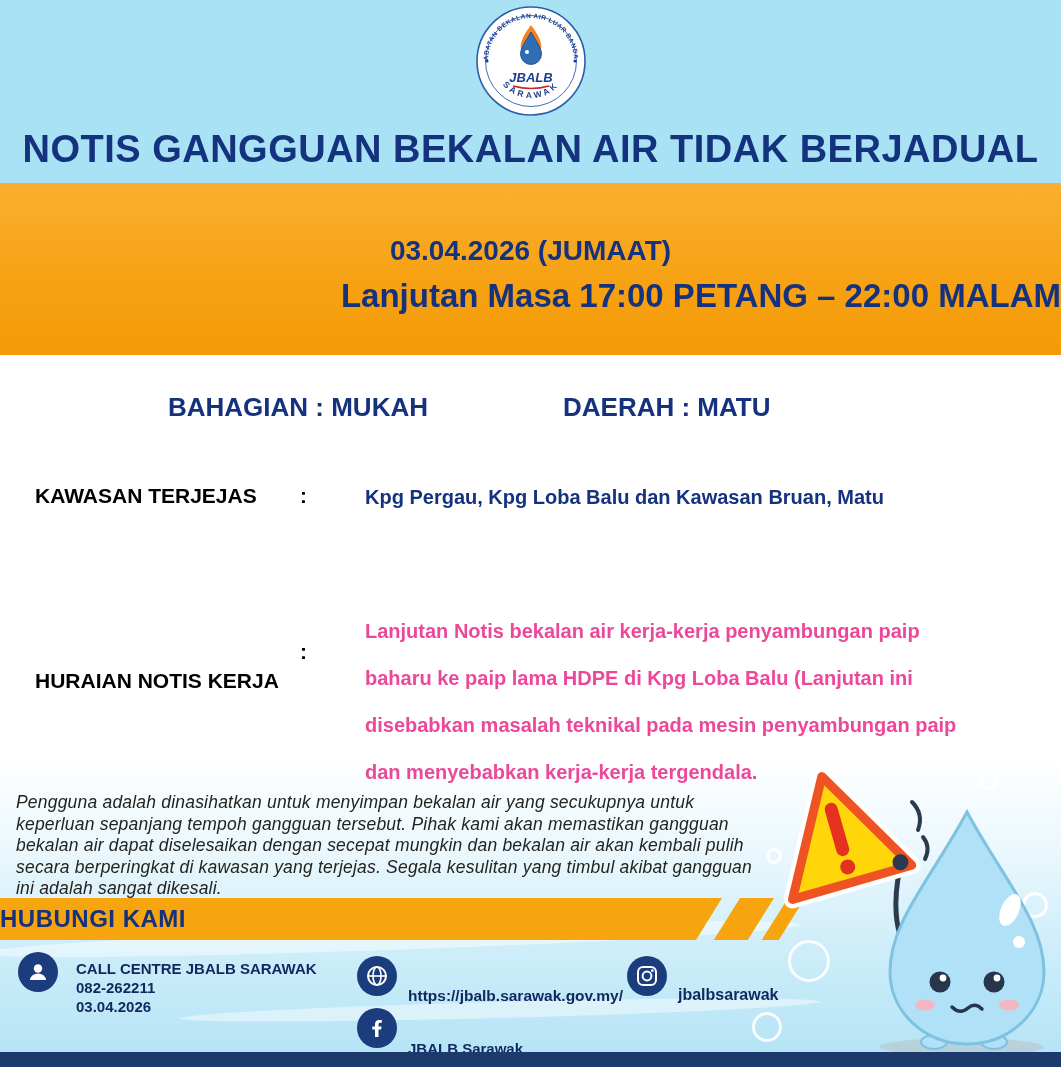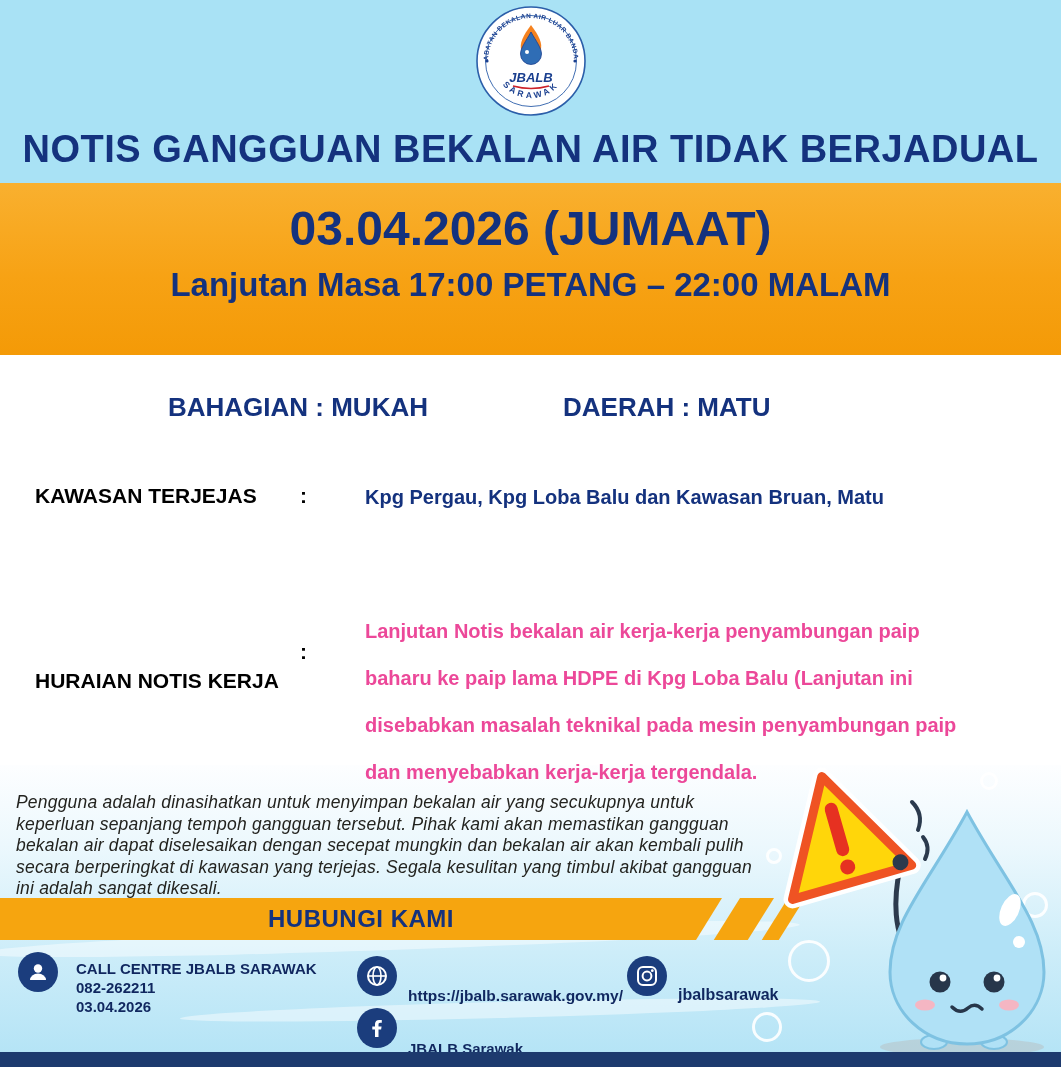--- a/index.html
+++ b/index.html
@@ -10,22 +10,22 @@
   
   .header { position:absolute; top:0; left:0; width:100%; height:183px; background:#a9e2f5; }
   .logo { position:absolute; top:5px; left:50%; transform:translateX(-50%); }
   .title { position:absolute; top:128px; left:0; width:100%; text-align:center;
            font-size:38px; font-weight:bold; color:#14327e; letter-spacing:.5px; z-index:2; }
 
   
   .banner { position:absolute; top:183px; left:0; width:100%; height:172px;
             background:linear-gradient(180deg,#f9b02f 0%,#f7a214 55%,#f49a07 100%);
             color:#14327e; text-align:center; }
-  .banner .date { padding-top:18px; font-size:48px; font-weight:bold; }
-  .banner .time { margin-top:10px; font-size:33px; font-weight:bold; }
+  .banner .date { padding-top:52px; font-size:28px; font-weight:bold; }
+  .banner .time { margin-top:10px; font-size:33px; font-weight:bold;text-align:right; }
 
   
   .region { position:absolute; color:#14327e; font-size:26px; font-weight:bold; top:392px; }
   .bahagian { left:168px; }
   .daerah { left:563px; }
 
   
   .lbl { position:absolute; color:#000000; font-weight:bold; font-size:21px; }
   .kawasan-label { left:35px; top:484px; }
   .kawasan-colon { left:300px; top:484px; }
@@ -49,21 +49,21 @@
   .b4 { left:980px; top:772px; width:18px; height:18px; }
   .b5 { left:766px; top:848px; width:16px; height:16px; }
 
   
   .advisory { position:absolute; left:16px; top:792px; width:758px; z-index:2;
               font-size:17.5px; font-style:italic; color:#23231f; line-height:21.5px; letter-spacing:.2px; }
 
   
   .contact-bar { position:absolute; left:0; top:898px; width:722px; height:42px; z-index:2;
                  background:#f6a50f; clip-path:polygon(0 0,100% 0,calc(100% - 26px) 100%,0 100%);
-                 display:flex; align-items:center; justify-content:center; }
+                 display:flex; align-items:center; }
   .contact-bar-title { font-size:24px; font-weight:bold; color:#14327e; letter-spacing:.5px; }
   .stripe { position:absolute; top:898px; height:42px; background:#f6a50f; z-index:2;
             transform:skewX(-32deg); transform-origin:top left; }
   .stripe-1 { left:740px; width:34px; }
   .stripe-2 { left:788px; width:17px; }
 
   
   .cicon { position:absolute; width:40px; height:40px; border-radius:50%; background:#1b3d7d;
            display:flex; align-items:center; justify-content:center; z-index:2; }
   .icon-person { left:18px; top:952px; }

